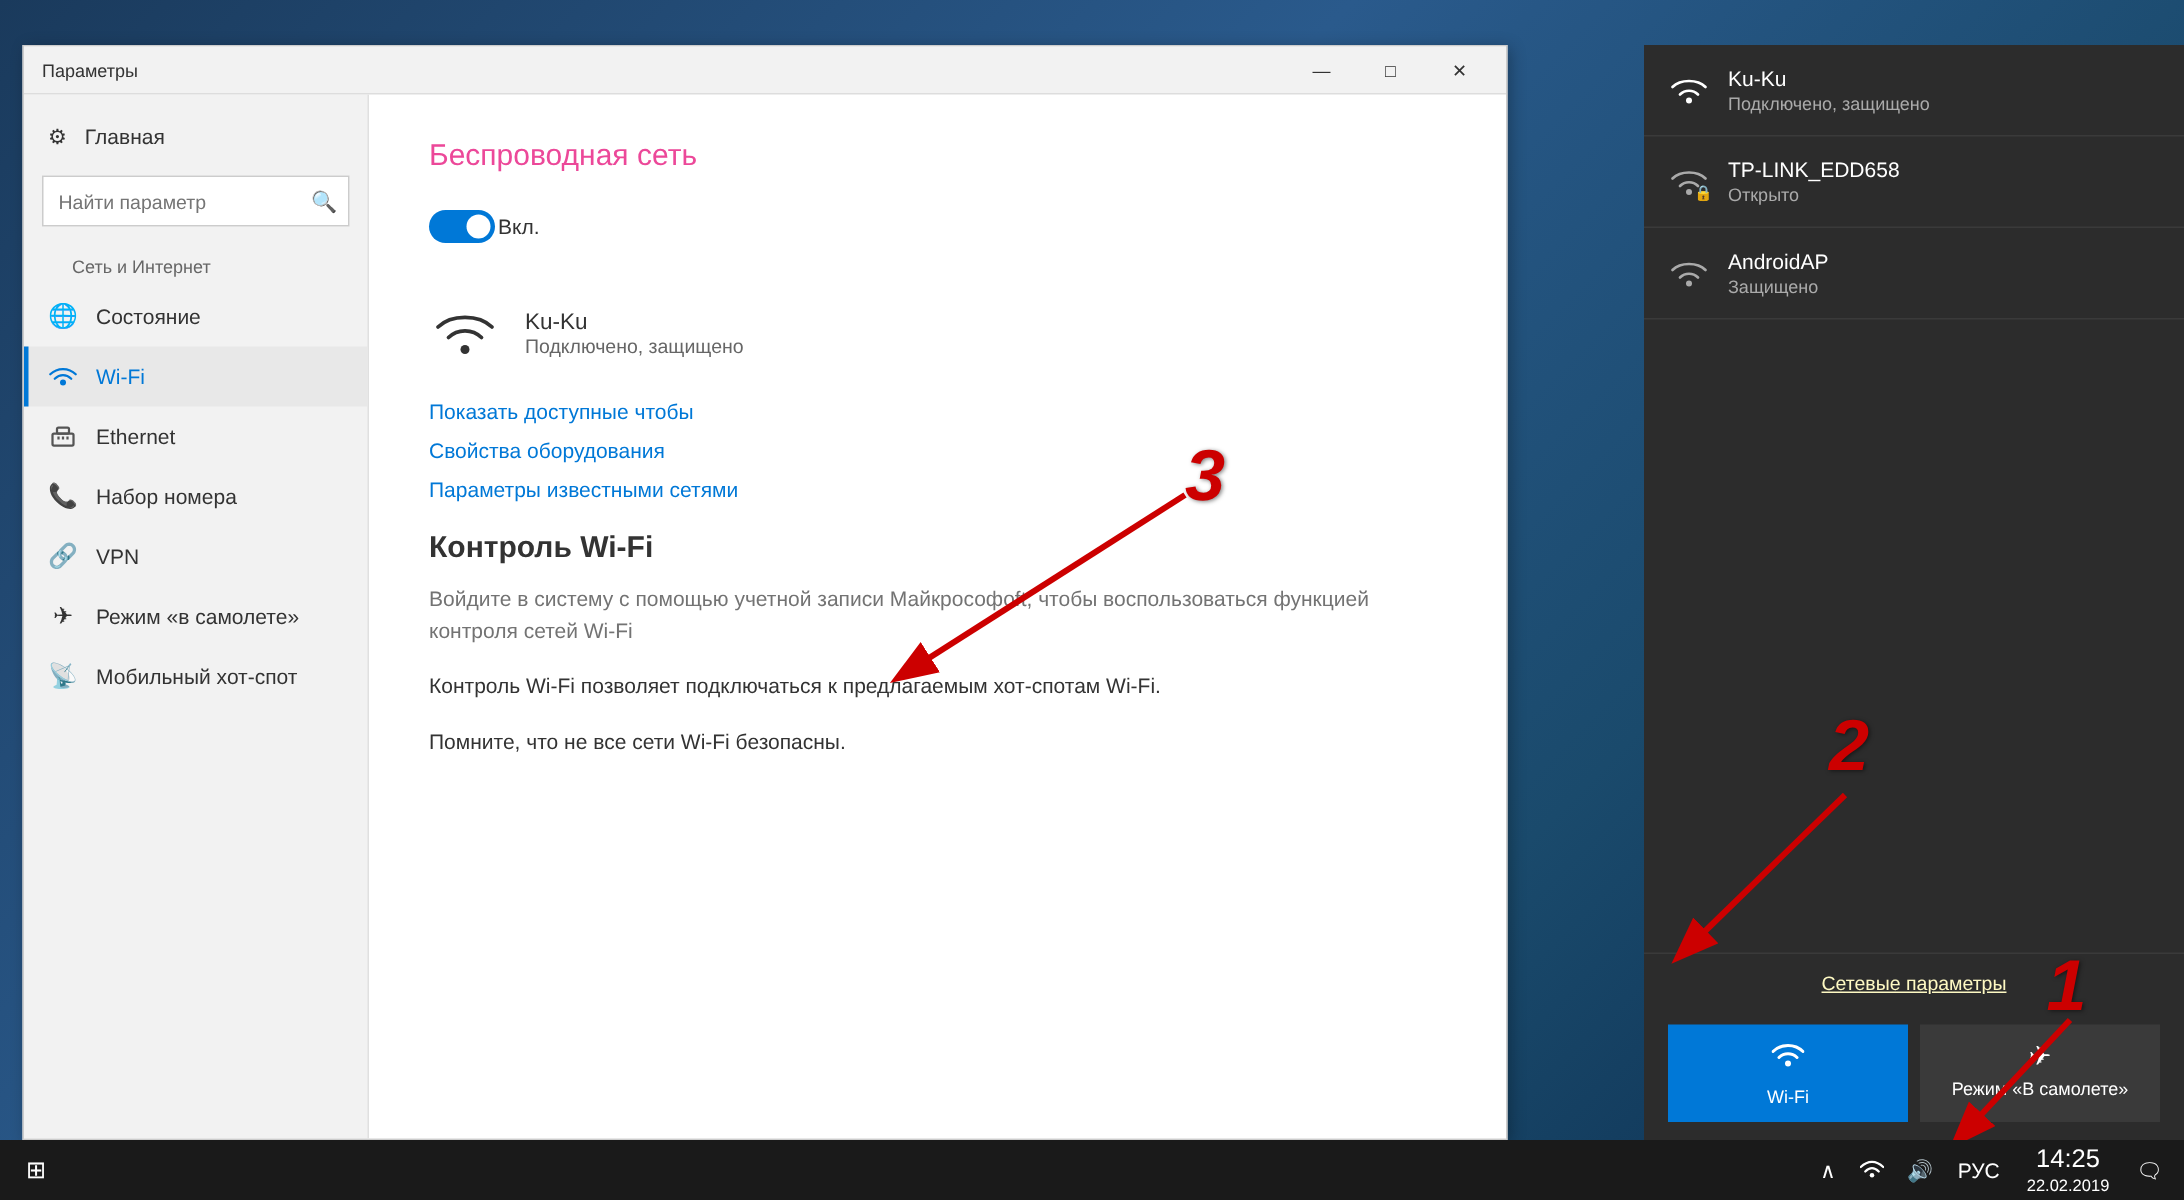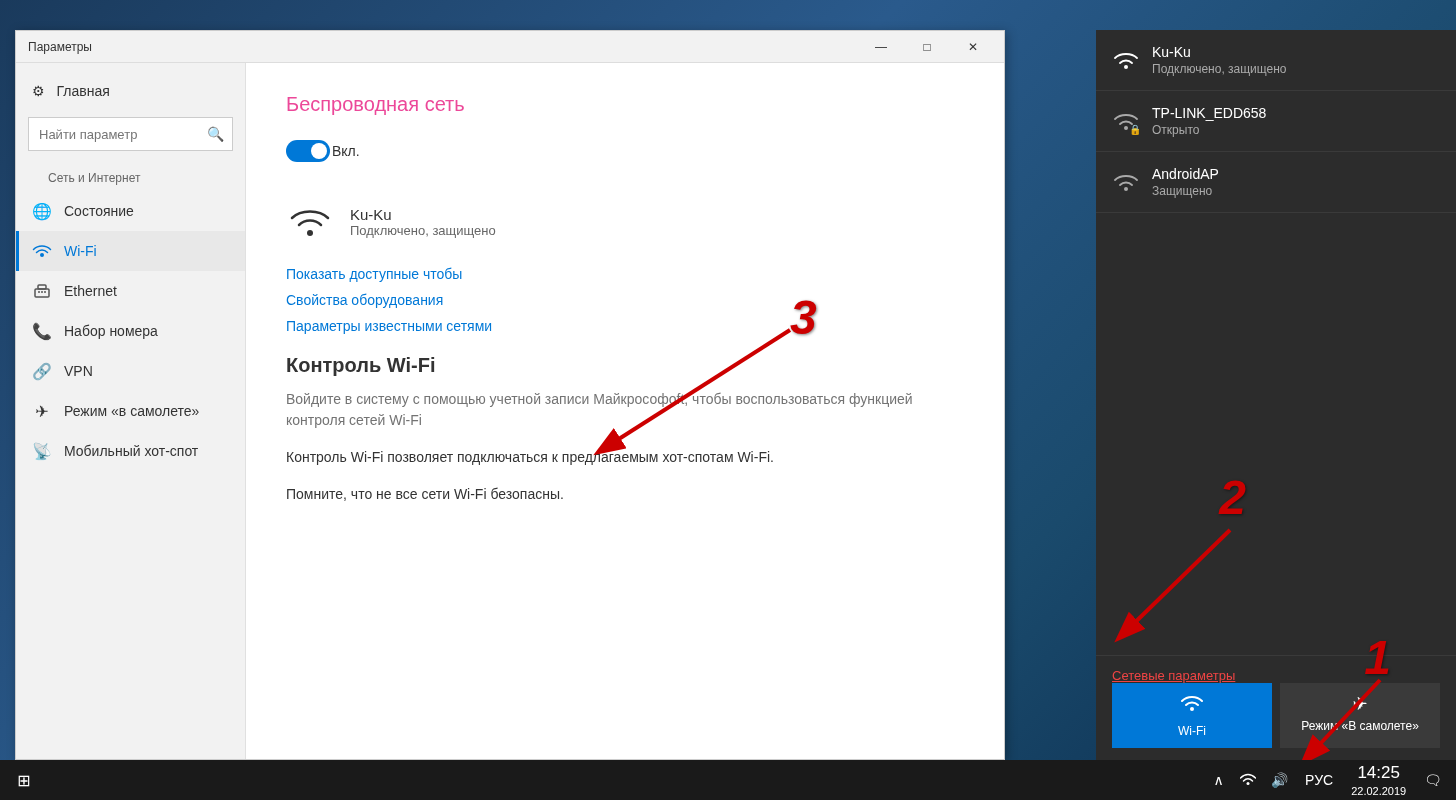--- a/index.html
+++ b/index.html
@@ -319,26 +319,27 @@
     }
 
     
     .flyout-bottom {
       margin-top: auto;
       padding: 12px 16px;
       border-top: 1px solid #3a3a3a;
     }
 
     .network-settings-link {
-      color: #ef4444;
+      color: #fef9c3;
       font-size: 13px;
       text-decoration: underline;
       cursor: pointer;
       display: block;
-      margin-bottom: 0;
+      margin-bottom: 20px;
+      text-align: center;
     }
 
     .quick-actions {
       display: flex;
       gap: 8px;
     }
 
     .quick-action-btn {
       flex: 1;
       padding: 10px 8px;

